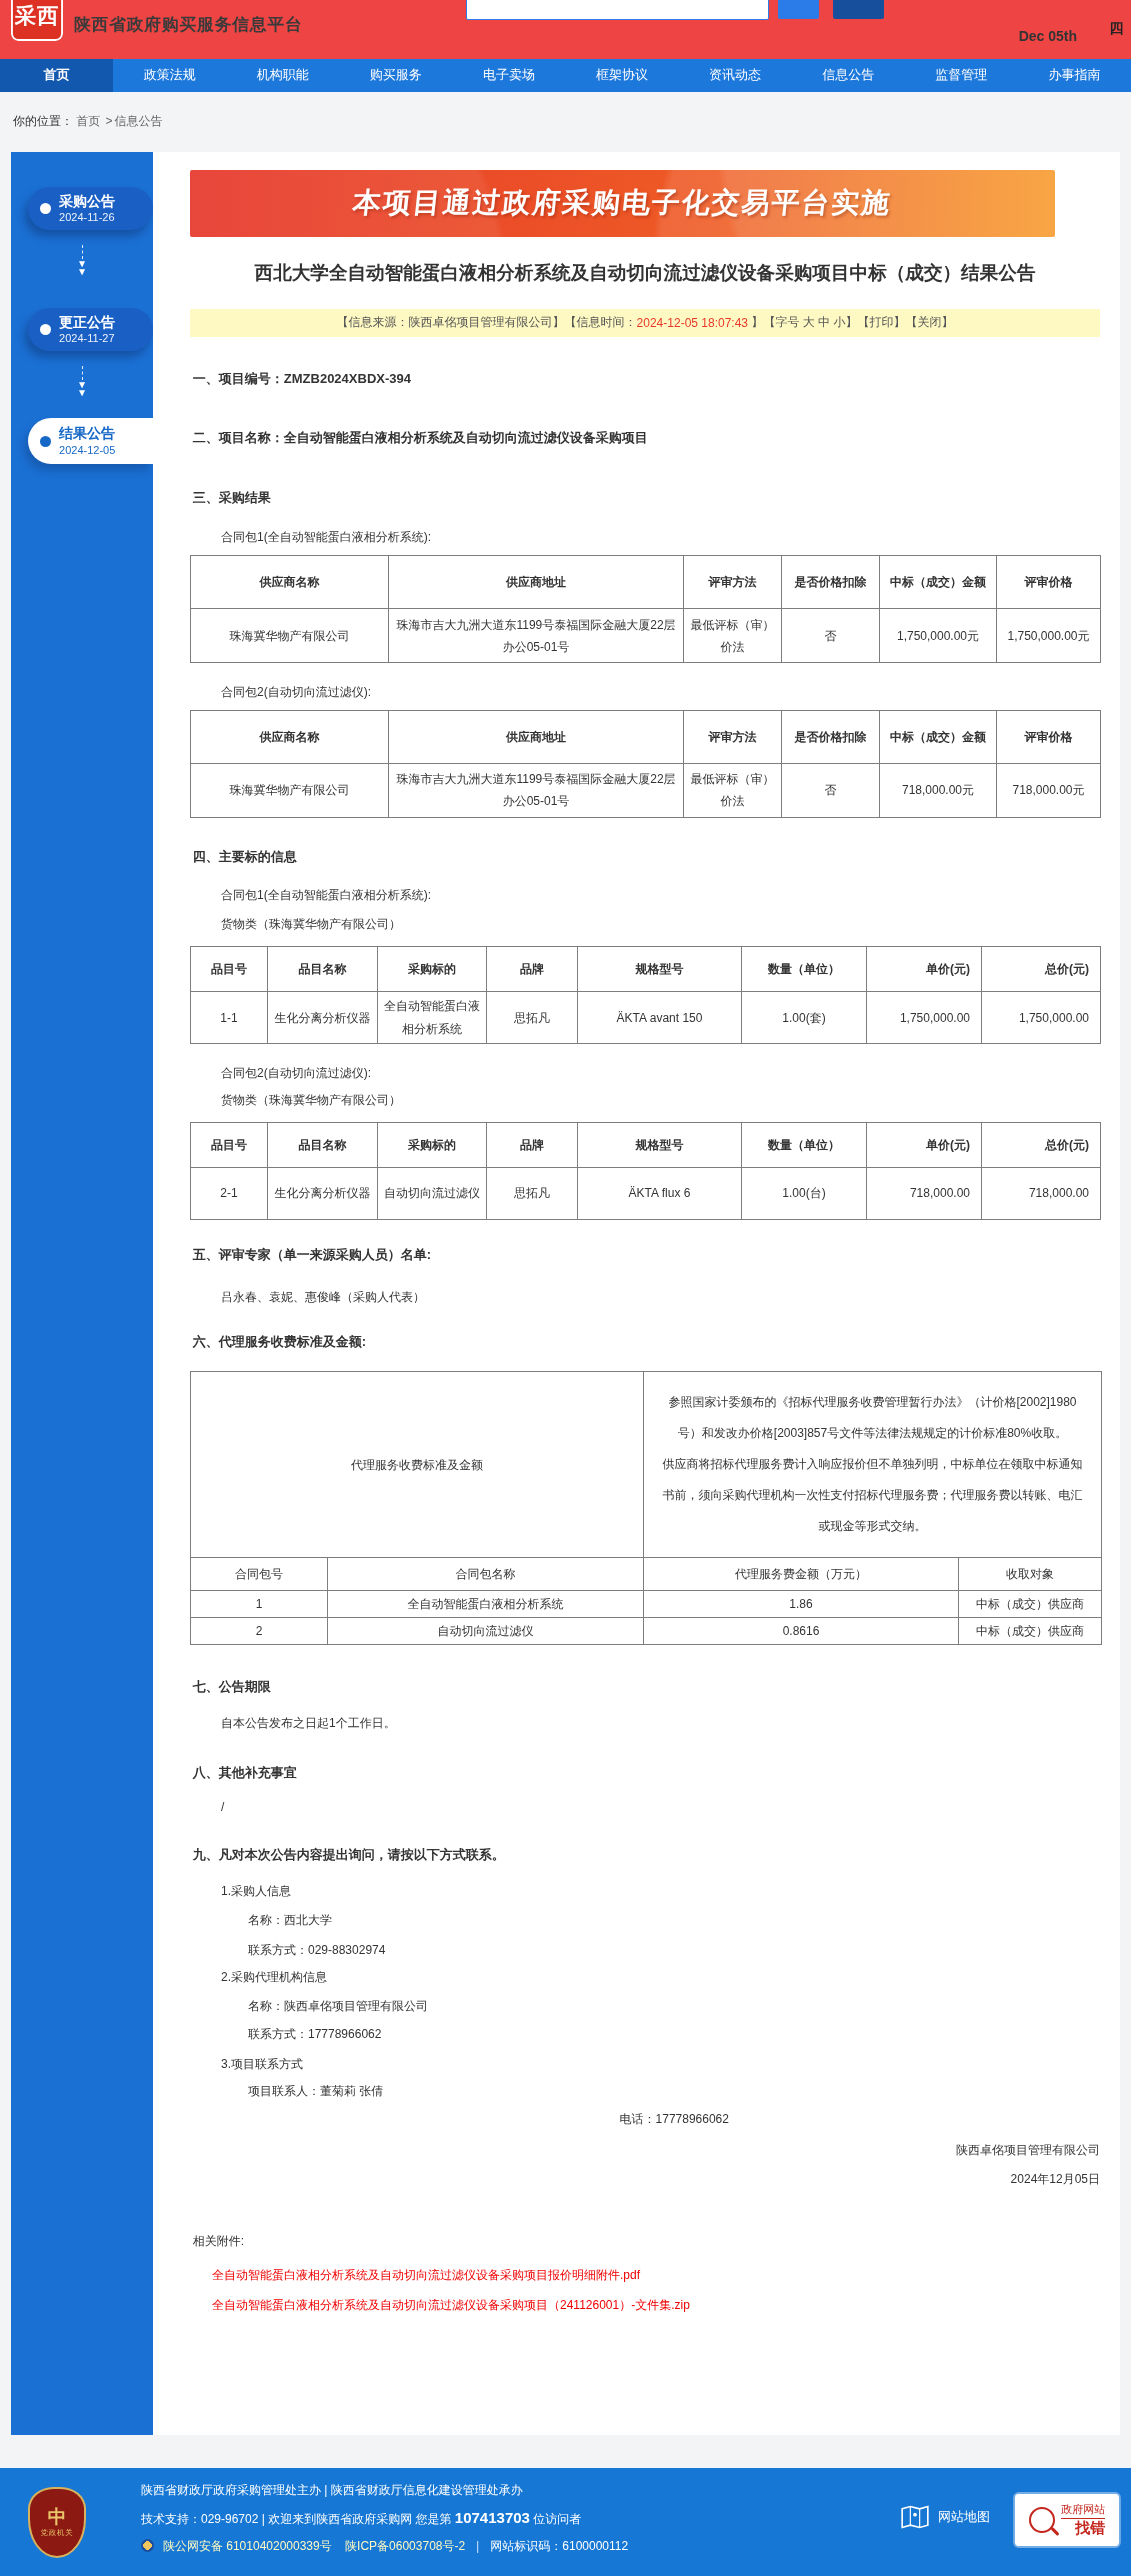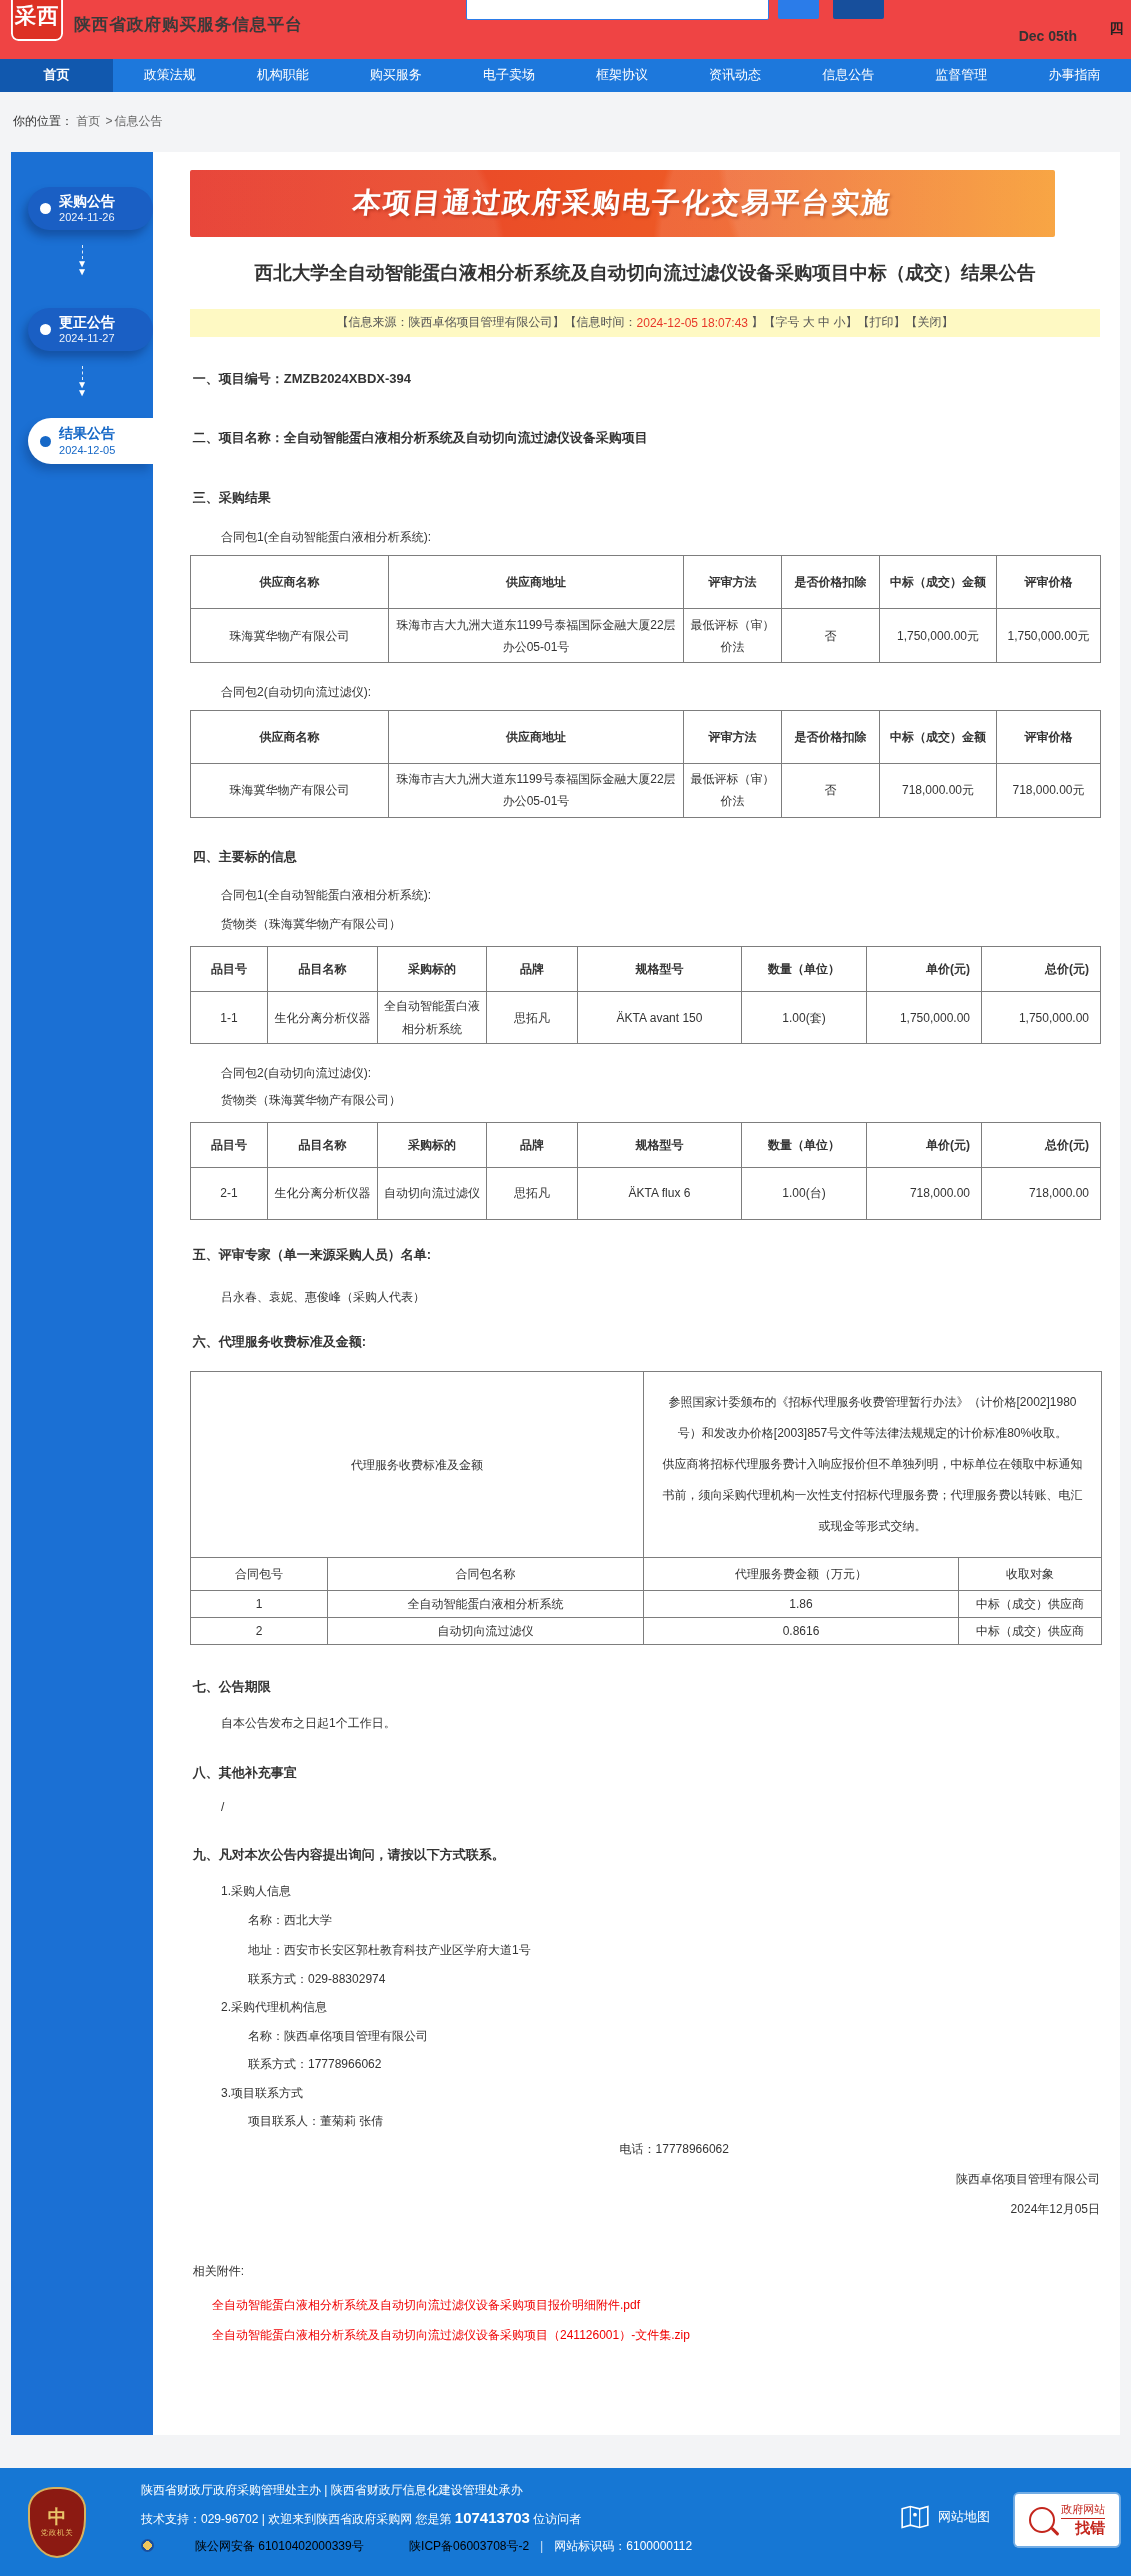--- a/index.html
+++ b/index.html
@@ -95,21 +95,21 @@
           border:2.8px solid #d8b25c;border-radius:28px 28px 32px 32px / 24px 24px 43px 43px;
           display:flex;flex-direction:column;align-items:center;justify-content:center;box-sizing:border-box;}
   .emblem .em-sym{color:#e9c46a;font-size:18.6px;font-weight:bold;line-height:20.4px;}
   .emblem .em-txt{color:#e9c46a;font-size:7.4px;line-height:9.3px;letter-spacing:0.9px;}
   .f-lines{position:absolute;left:141px;top:15px;font-size:12px;line-height:15px;}
   .f-line{margin-top:0;}
   .f-line + .f-line{margin-top:12px;}
   .f-num{font-size:15px;font-weight:bold;}
   .badge-police{display:inline-block;width:13px;height:13px;border-radius:50%;
       background:radial-gradient(circle,#f0c75e 0 45%,#1a4f9e 46% 100%);vertical-align:-1.9px;margin-right:5.6px;}
-  .f-link{cursor:pointer;color:#000000;margin-left:32px;}
+  .f-link{cursor:pointer;color:#fef9c3;}
   .sitemap{position:absolute;right:141px;top:37px;display:flex;align-items:center;cursor:pointer;}
   .sitemap svg{margin-right:9.3px;}
   .sitemap span{font-size:13px;color:#fff;}
   .err-badge{position:absolute;right:12px;top:26px;width:104px;height:52px;background:#fff;border-radius:3.7px;
       display:flex;align-items:center;justify-content:center;cursor:pointer;box-shadow:0 0 0 1.9px rgba(255,255,255,.4);}
   .mag{width:22px;height:22px;border:2.8px solid #c4261d;border-radius:50%;position:relative;flex:none;margin-right:6.5px;}
   .mag::after{content:'';position:absolute;width:10.2px;height:2.8px;background:#c4261d;
       transform:rotate(45deg);right:-7.4px;bottom:-1.9px;border-radius:1.9px;}
   .err-txt div:first-child{font-size:11px;color:#c4261d;line-height:13px;}
   .err-txt div:last-child{font-size:15px;color:#c4261d;font-weight:bold;line-height:17.6px;border-top:0.9px solid #c4261d;margin-top:1.9px;text-align:right;}
@@ -388,21 +388,20 @@
     <div class="h-sec" style="margin-top:33px;">七、公告期限</div>
     <div class="b-line" style="margin-top:18.6px;">自本公告发布之日起1个工作日。</div>
 
     <div class="h-sec" style="margin-top:32px;">八、其他补充事宜</div>
     <div class="b-line" style="margin-top:16.7px;">/</div>
 
     <div class="h-sec" style="margin-top:30px;">九、凡对本次公告内容提出询问，请按以下方式联系。</div>
 
     <div class="b-line" style="margin-top:18.6px;">1.采购人信息</div>
     <div class="b-line2" style="margin-top:12px;">名称：西北大学</div>
-    <div class="b-line2" style="margin-top:13px;">地址：西安市长安区郭杜教育科技产业区学府大道1号</div>
     <div class="b-line2" style="margin-top:13px;">联系方式：029-88302974</div>
 
     <div class="b-line" style="margin-top:11px;">2.采购代理机构信息</div>
     <div class="b-line2" style="margin-top:12px;">名称：陕西卓佲项目管理有限公司</div>
     <div class="b-line2" style="margin-top:11px;">联系方式：17778966062</div>
 
     <div class="b-line" style="margin-top:13px;">3.项目联系方式</div>
     <div class="b-line2" style="margin-top:11px;">项目联系人：董菊莉 张倩</div>
     <div class="b-line2" style="margin-top:11px;text-align:center;">电话：17778966062</div>
 

